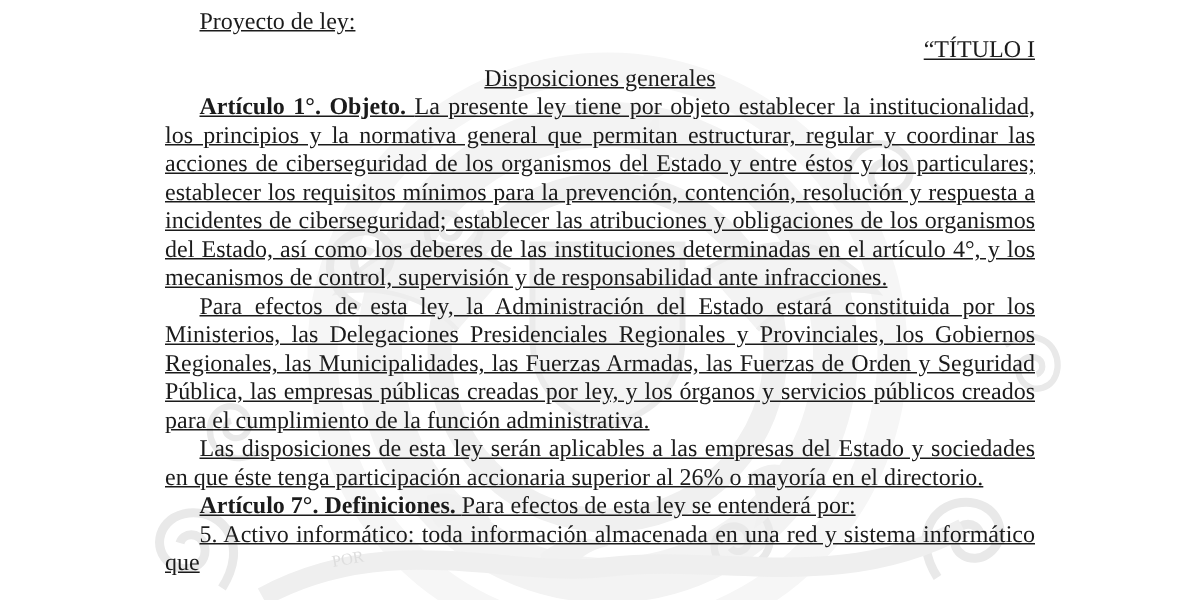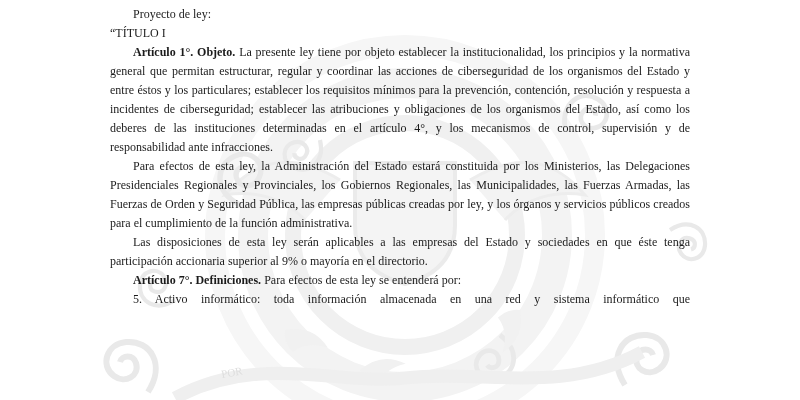--- a/index.html
+++ b/index.html
@@ -20,25 +20,26 @@
   }
   .content {
     position: absolute;
     left: 110px;
     top: 5px;
     width: 580px;
     z-index: 1;
   }
   .content p {
     margin: 0;
-    font-size: 12px;
+    font-size: 16px;
     line-height: 19px;
+    text-decoration: underline;
   }
   .header-line { text-indent: 23px; }
-  .title-line  { text-align: left; margin-top: 8px; }
+  .title-line  { text-align: right; margin-top: 8px; }
   .subtitle-line { text-align: center; }
   .para {
     text-align: justify;
     text-indent: 23px;
   }
   .para-first { margin-top: 12px; }
   .gap-art2 { margin-top: 8px; }
   .gap-item { margin-top: 12px; }
   .force-justify { text-align-last: justify; }
   .para b { font-weight: bold; }
@@ -86,31 +87,32 @@
       <text x="222" y="378" transform="rotate(-10 222 378)" font-size="11" fill="#dedede" font-family="Liberation Serif, serif">POR</text>
     </g>
   </svg>
 
   <div class="content">
 
     <p class="header-line">Proyecto de ley:</p>
 
     <p class="title-line">“TÍTULO I</p>
 
+    <p class="subtitle-line">Disposiciones generales</p>
 
     <p class="para para-first">
       <b>Artículo 1°.  Objeto.  </b><span>La presente ley tiene por objeto establecer la institucionalidad, los principios y la normativa general que permitan estructurar, regular y coordinar las acciones de ciberseguridad de los organismos del Estado y entre éstos y los particulares; establecer los requisitos mínimos para la prevención, contención, resolución y respuesta a incidentes de ciberseguridad; establecer las atribuciones y obligaciones de los organismos del Estado, así como los deberes de las instituciones determinadas en el artículo 4°, y los mecanismos de control, supervisión y de responsabilidad ante infracciones.</span>
     </p>
 
     <p class="para">
       <span>Para efectos de esta ley, la Administración del Estado estará constituida por los Ministerios, las Delegaciones Presidenciales Regionales y Provinciales, los Gobiernos Regionales, las Municipalidades, las Fuerzas Armadas, las Fuerzas de Orden y Seguridad Pública, las empresas públicas creadas por ley, y los órganos y servicios públicos creados para el cumplimiento de la función administrativa.</span>
     </p>
 
     <p class="para">
-      <span>Las disposiciones de esta ley serán aplicables a las empresas del Estado y sociedades en que éste tenga participación accionaria superior al 9% o mayoría en el directorio.</span>
+      <span>Las disposiciones de esta ley serán aplicables a las empresas del Estado y sociedades en que éste tenga participación accionaria superior al 26% o mayoría en el directorio.</span>
     </p>
 
     <p class="para gap-art2">
       <b>Artículo 7°. Definiciones. </b><span>Para efectos de esta ley se entenderá por:</span>
     </p>
 
     <p class="para gap-item force-justify">
       <span>5. Activo informático: toda información almacenada en una red y sistema informático que</span>
     </p>
 

